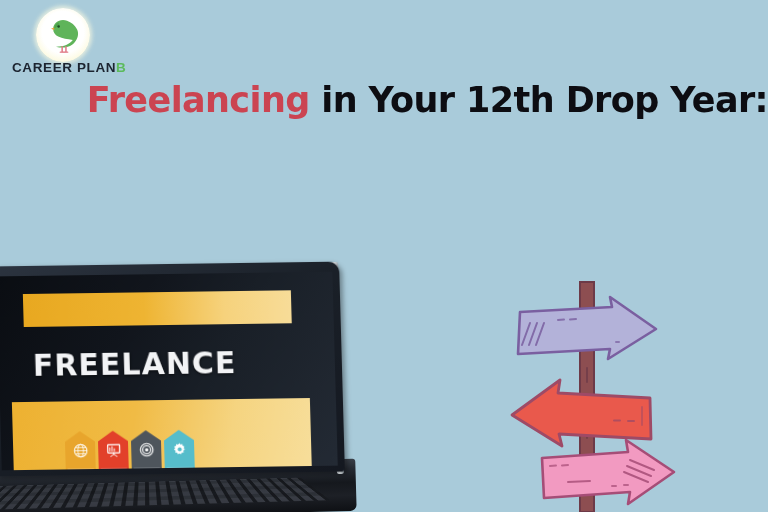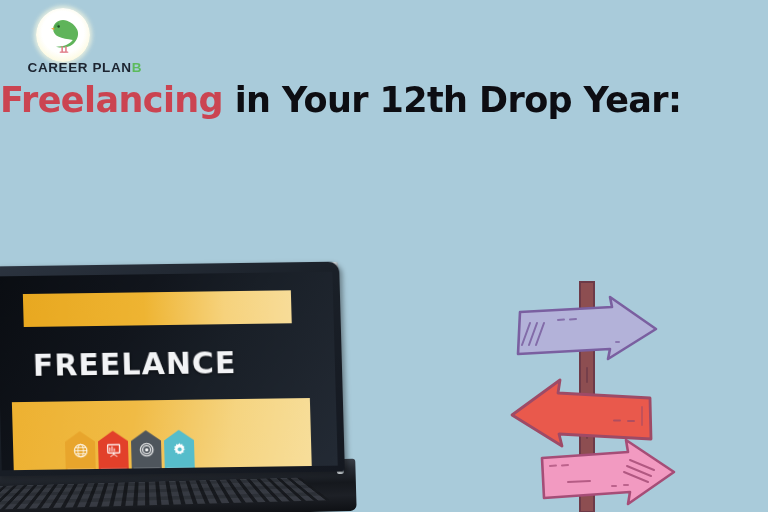--- a/index.html
+++ b/index.html
@@ -21,21 +21,20 @@
     overflow: hidden;
   }
 
   
   #logo {
     position: absolute;
     left: 12px;
     top: 6px;
     width: 130px;
     height: 76px;
-    text-align: right;
   }
   #logo-badge {
     position: absolute;
     left: 24px;
     top: 2px;
     width: 54px;
     height: 54px;
     border-radius: 50%;
     background: radial-gradient(circle at 50% 45%, #ffffff 52%, #fdfbe6 70%, #f2f0cf 86%, #e9eccb 100%);
     box-shadow: 0 0 4px 2px rgba(250,250,225,0.75);
@@ -62,21 +61,21 @@
     color: #5cbb5c;
     font-weight: 700;
   }
 
   
   #headline {
     position: absolute;
     left: 0;
     top: 80px;
     width: 768px;
-    text-align: left;
+    text-align: right;
     font-size: 35px;
     font-weight: 800;
     letter-spacing: -0.6px;
     line-height: 40px;
     white-space: nowrap;
     font-family: "DejaVu Sans", sans-serif;
   }
   #headline .hl-accent {
     color: #cb4451;
     font-weight: 800;

